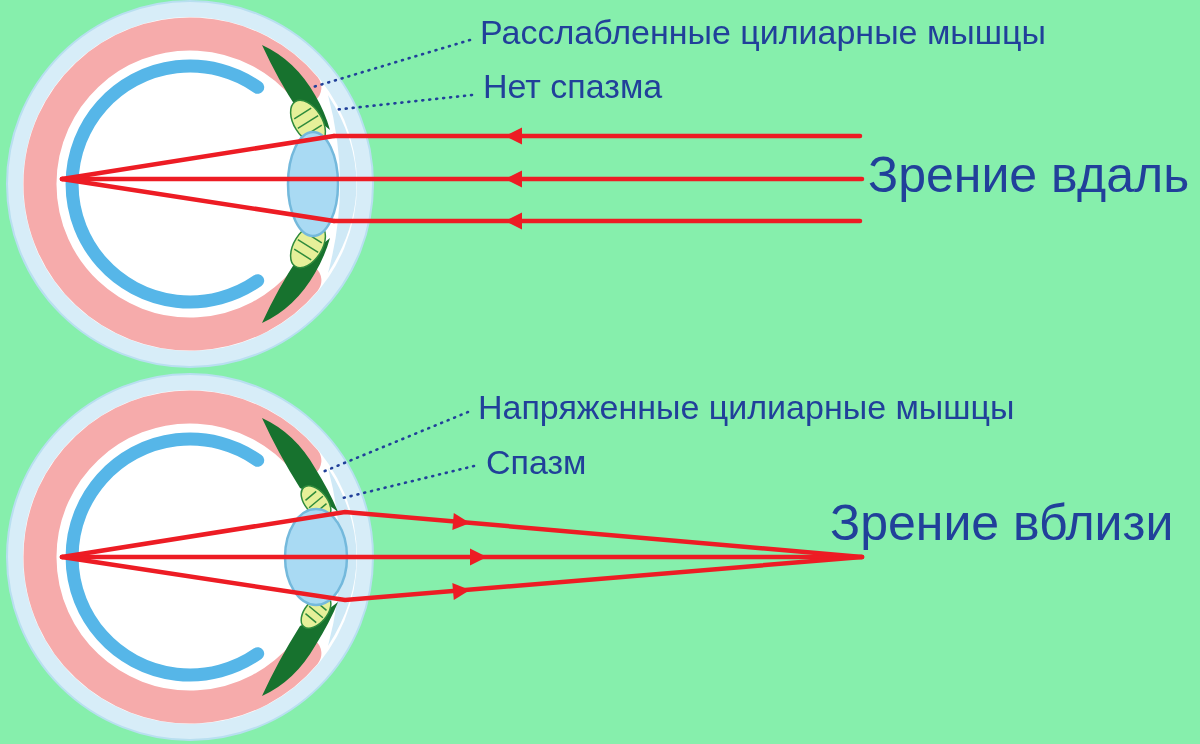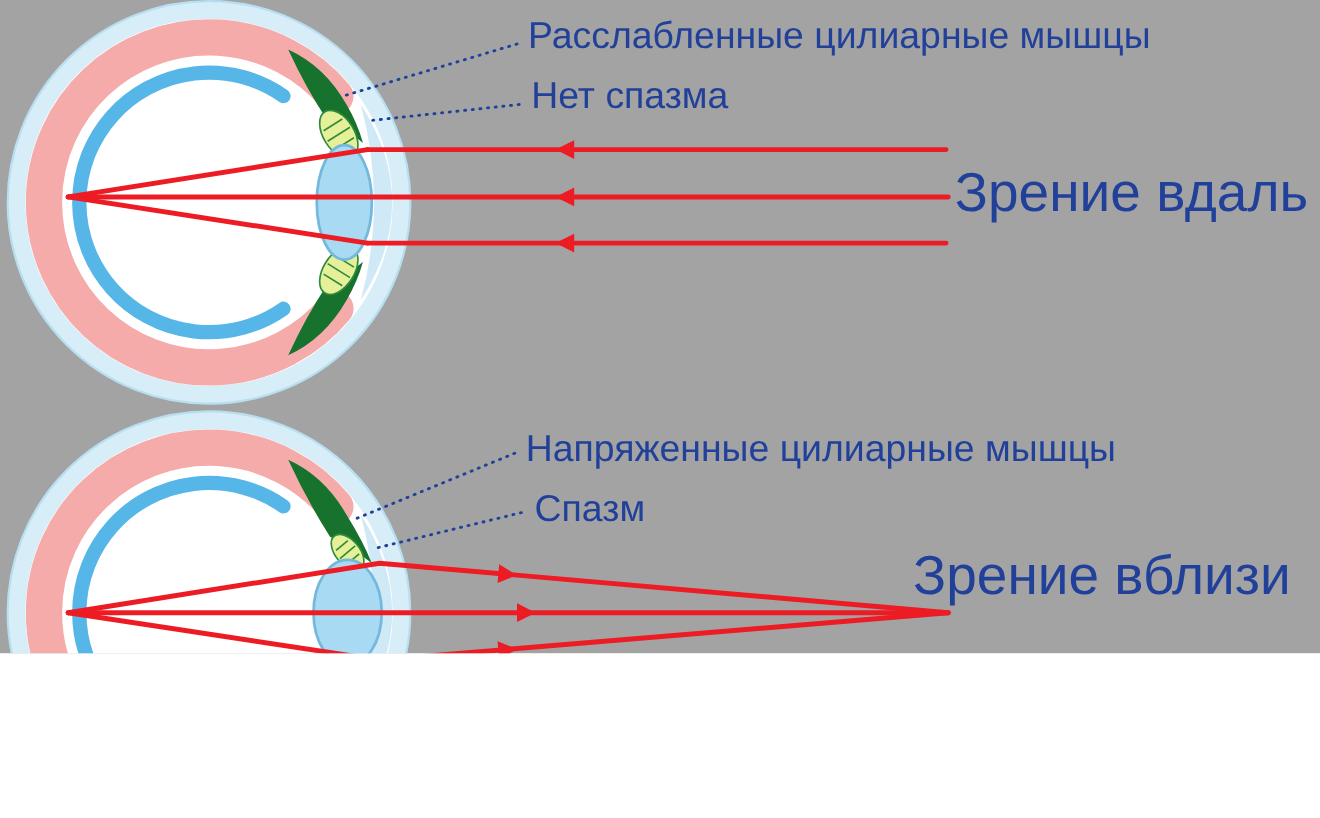--- a/index.html
+++ b/index.html
@@ -1,20 +1,20 @@
 <!DOCTYPE html>
 <html style="--text-navy: #21409a; --ray-red: #ed1c24; --sclera-blue: #d7edf8; --sclera-edge: #b8dff0; --choroid-pink: #f6abab; --retina-blue: #56b6e8; --ciliary-green: #17722e; --muscle-yellow: #e6f099; --muscle-stroke: #2f8b3c; --lens-blue: #a9daf3; --lens-stroke: #74b9dc; --cornea-blue: #cfe9f6;"><head>
 <meta charset="utf-8">
 <style>
   html, body { margin: 0; padding: 0; background: #ffffff; }
   .canvas {
     position: relative;
     width: 1200px;
-    height: 594px;
-    background: #a3a3a3;
+    height: 744px;
+    background: #86efac;
     overflow: hidden;
     font-family: "Liberation Sans", sans-serif;
   }
   svg { display: block; }
   text {
     font-family: "Liberation Sans", sans-serif;
     fill: var(--text-navy, #21409a);
   }
   .label-text { font-size: 34px; }
   .title-text { font-size: 50px; }

